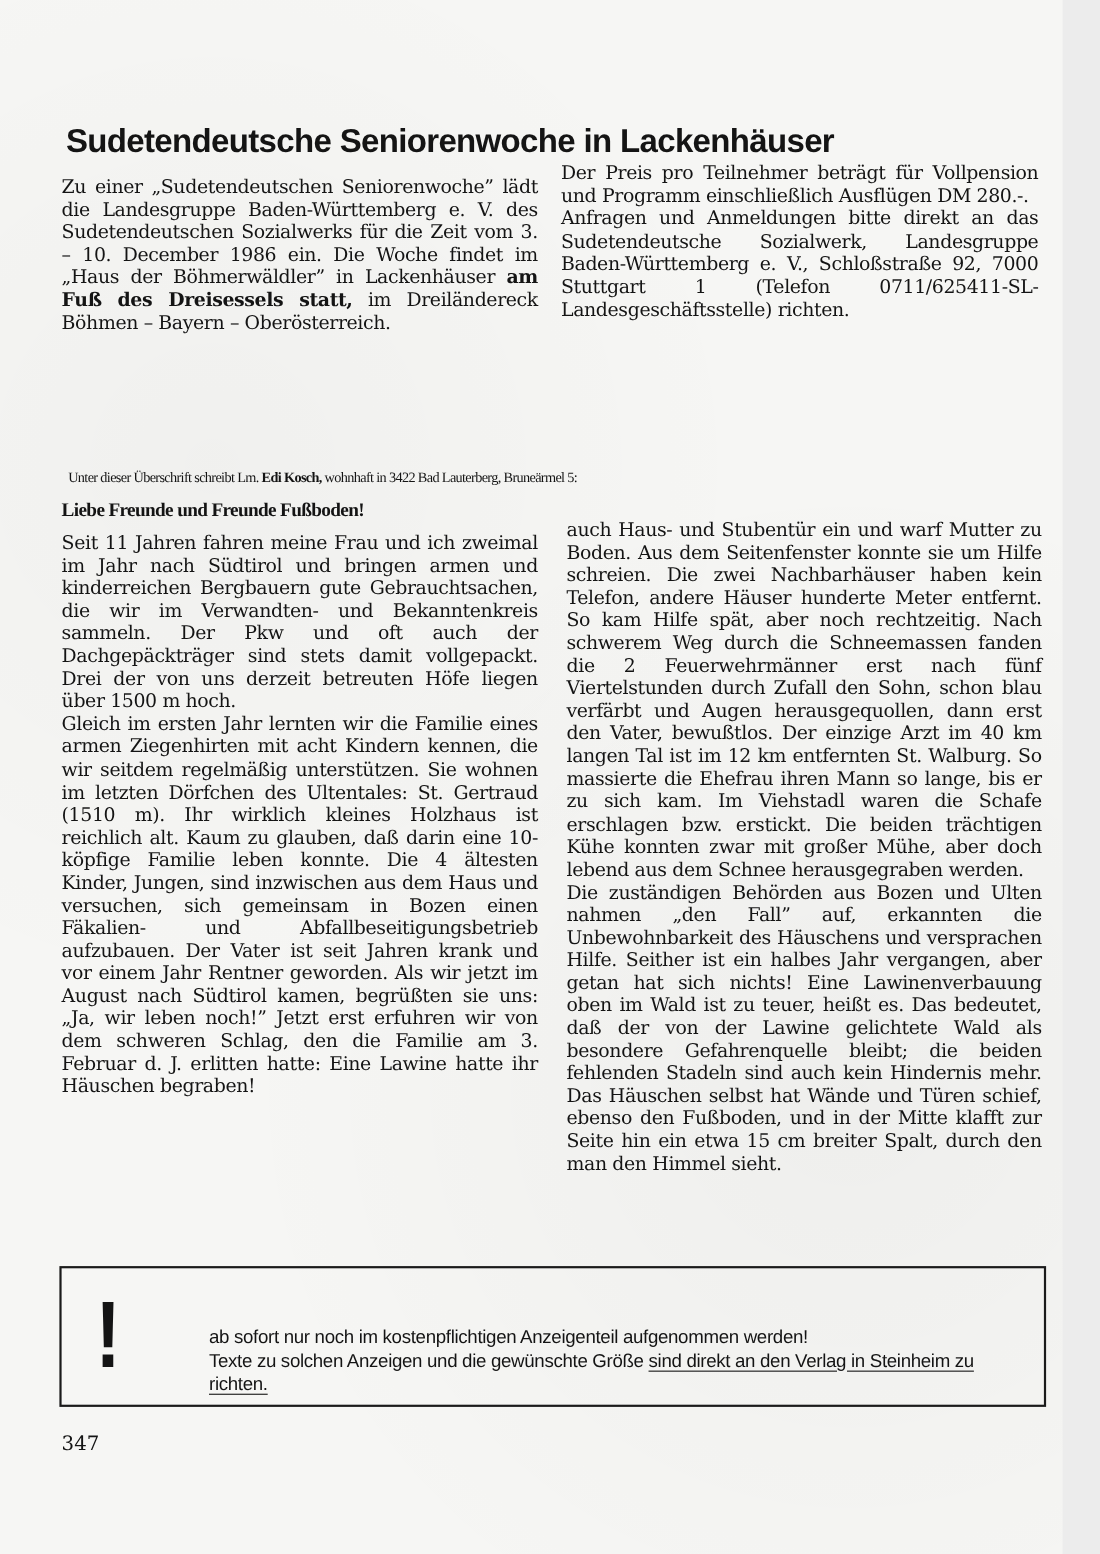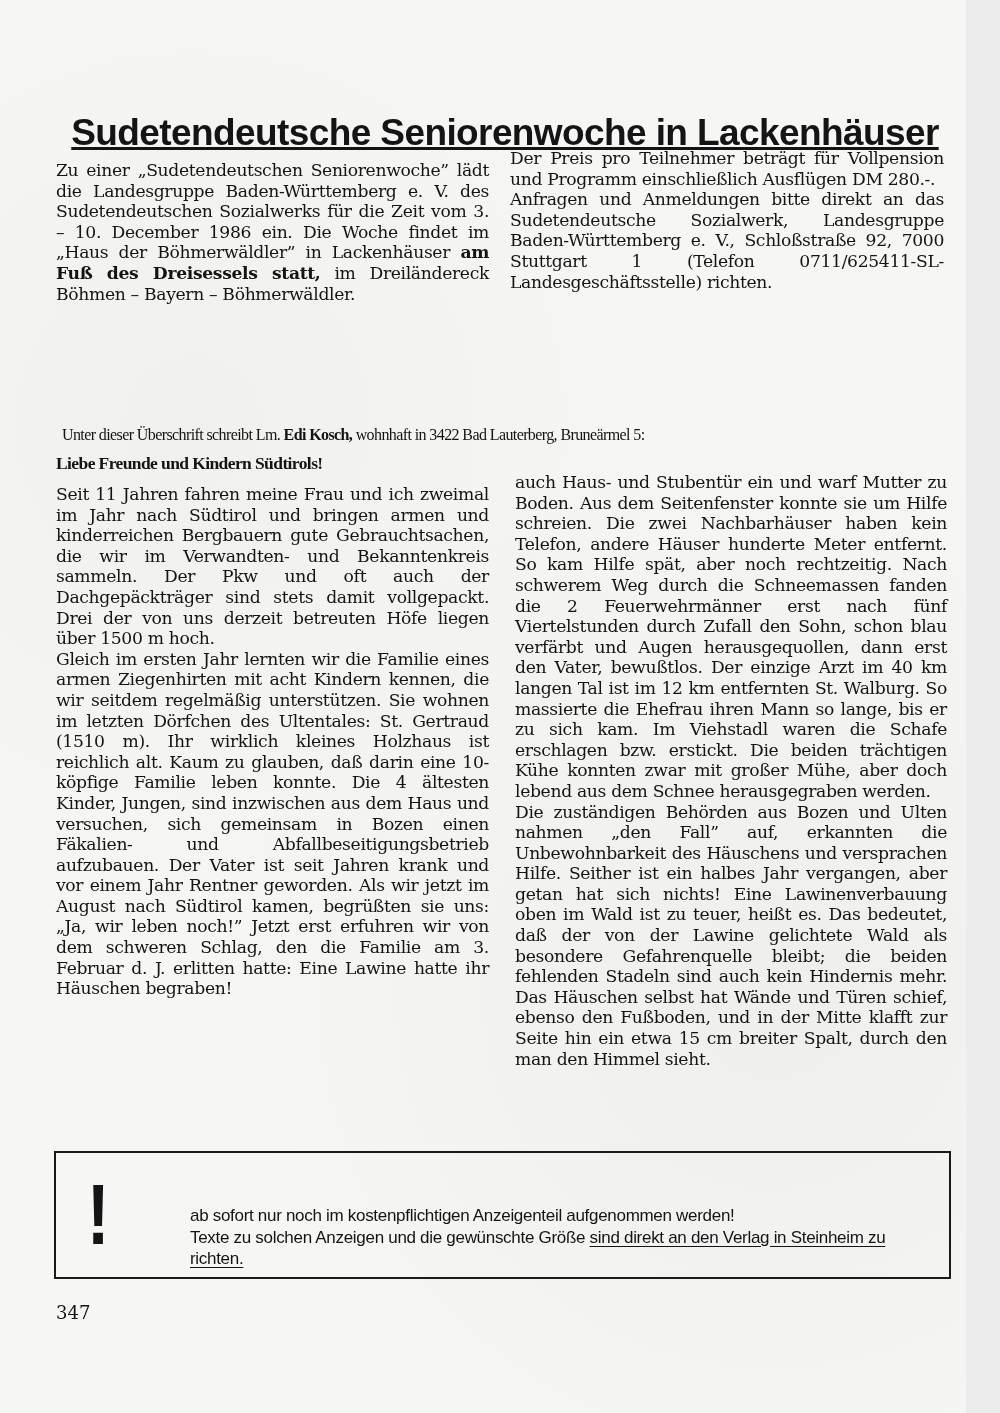--- a/index.html
+++ b/index.html
@@ -15,38 +15,38 @@
       background-image:
         radial-gradient(circle at 20% 30%, rgba(0,0,0,0.025) 0, transparent 40%),
         radial-gradient(circle at 80% 70%, rgba(0,0,0,0.03) 0, transparent 45%);
       color: #141414;
     }
     .serif { font-family: "DejaVu Serif", "Liberation Serif", serif; }
     .sans { font-family: "Liberation Sans", "DejaVu Sans", sans-serif; }
 
     .h1 {
       position: absolute; left: 60px; top: 112px; width: 890px;
-      text-align: center; font-weight: bold; font-size: 37px;
-      letter-spacing: -0.6px; margin: 0; text-decoration: underline;
+      text-align: left; font-weight: bold; font-size: 30px;
+      letter-spacing: -0.6px; margin: 0;
     }
     .col {
       position: absolute; font-size: 17.2px; line-height: 20.6px;
       text-align: justify; letter-spacing: -0.35px;
     }
     .col p { margin: 0; }
     .col1 { left: 56px; top: 160px; width: 433px; }
     .col2 { left: 510px; top: 148px; width: 434px; }
 
     .h2 {
       position: absolute; left: 60px; top: 382px; width: 890px; text-align: center;
       font-weight: bold; font-style: italic; font-size: 34px; margin: 0; letter-spacing: -0.5px;
     }
     .intro {
       position: absolute; left: 62px; top: 426px; width: 900px;
-      font-size: 16px; letter-spacing: -0.6px; white-space: nowrap;
+      font-size: 13px; letter-spacing: -0.6px; white-space: nowrap;
       font-family: "Liberation Serif", serif;
     }
     .intro b { font-weight: bold; }
     .greeting {
       position: absolute; left: 56px; top: 453px; font-weight: bold;
       font-size: 17.5px; letter-spacing: -0.6px; font-family: "Liberation Serif", serif;
     }
     .col3 { left: 56px; top: 484px; width: 433px; }
     .col4 { left: 515px; top: 472px; width: 432px; }
 
@@ -73,32 +73,32 @@
     }
   </style>
 </head>
 <body>
 
 <div class="paper">
 
   <h1 class="h1 sans">Sudetendeutsche Seniorenwoche in Lackenhäuser</h1>
 
   <div class="col col1 serif">
-    <p><span>Zu einer „Sudetendeutschen Seniorenwoche” lädt die Landesgruppe Baden-Württemberg e. V. des Sudetendeutschen Sozialwerks für die Zeit vom 3. – 10. December 1986 ein. Die Woche findet im „Haus der Böhmerwäldler” in Lackenhäuser </span><b>am Fuß des Dreisessels statt,</b><span> im Dreiländereck Böhmen – Bayern – Böhmerwäldler.</span></p>
+    <p><span>Zu einer „Sudetendeutschen Seniorenwoche” lädt die Landesgruppe Baden-Württemberg e. V. des Sudetendeutschen Sozialwerks für die Zeit vom 3. – 10. December 1986 ein. Die Woche findet im „Haus der Böhmerwäldler” in Lackenhäuser </span><b>am Fuß des Dreisessels statt,</b><span> im Dreiländereck Böhmen – Bayern – Oberösterreich.</span></p>
   </div>
 
   <div class="col col2 serif">
     <p>Der Preis pro Teilnehmer beträgt für Vollpension und Programm einschließlich Ausflügen DM 280.-.</p>
     <p>Anfragen und Anmeldungen bitte direkt an das Sudetendeutsche Sozialwerk, Landesgruppe Baden-Württemberg e. V., Schloßstraße 92, 7000 Stuttgart 1 (Telefon 0711/625411-SL-Landesgeschäftsstelle) richten.</p>
   </div>
 
 
   <div class="intro"><span>Unter dieser Überschrift schreibt Lm. </span><b>Edi Kosch,</b><span> wohnhaft in 3422 Bad Lauterberg, Bruneärmel 5:</span></div>
 
-  <div class="greeting">Liebe Freunde und Kindern Südtirols!</div>
+  <div class="greeting">Liebe Freunde und Freunde Fußboden!</div>
 
   <div class="col col3 serif">
     <p>Seit 11 Jahren fahren meine Frau und ich zweimal im Jahr nach Südtirol und bringen armen und kinderreichen Bergbauern gute Gebrauchtsachen, die wir im Verwandten- und Bekanntenkreis sammeln. Der Pkw und oft auch der Dachgepäckträger sind stets damit vollgepackt. Drei der von uns derzeit betreuten Höfe liegen über 1500 m hoch.</p>
     <p>Gleich im ersten Jahr lernten wir die Familie eines armen Ziegenhirten mit acht Kindern kennen, die wir seitdem regelmäßig unterstützen. Sie wohnen im letzten Dörfchen des Ultentales: St. Gertraud (1510 m). Ihr wirklich kleines Holzhaus ist reichlich alt. Kaum zu glauben, daß darin eine 10-köpfige Familie leben konnte. Die 4 ältesten Kinder, Jungen, sind inzwischen aus dem Haus und versuchen, sich gemeinsam in Bozen einen Fäkalien- und Abfallbeseitigungsbetrieb aufzubauen. Der Vater ist seit Jahren krank und vor einem Jahr Rentner geworden. Als wir jetzt im August nach Südtirol kamen, begrüßten sie uns: „Ja, wir leben noch!” Jetzt erst erfuhren wir von dem schweren Schlag, den die Familie am 3. Februar d. J. erlitten hatte: Eine Lawine hatte ihr Häuschen begraben!</p>
   </div>
 
   <div class="col col4 serif">
     <p>auch Haus- und Stubentür ein und warf Mutter zu Boden. Aus dem Seitenfenster konnte sie um Hilfe schreien. Die zwei Nachbarhäuser haben kein Telefon, andere Häuser hunderte Meter entfernt. So kam Hilfe spät, aber noch rechtzeitig. Nach schwerem Weg durch die Schneemassen fanden die 2 Feuerwehrmänner erst nach fünf Viertelstunden durch Zufall den Sohn, schon blau verfärbt und Augen herausgequollen, dann erst den Vater, bewußtlos. Der einzige Arzt im 40 km langen Tal ist im 12 km entfernten St. Walburg. So massierte die Ehefrau ihren Mann so lange, bis er zu sich kam. Im Viehstadl waren die Schafe erschlagen bzw. erstickt. Die beiden trächtigen Kühe konnten zwar mit großer Mühe, aber doch lebend aus dem Schnee herausgegraben werden.</p>
     <p>Die zuständigen Behörden aus Bozen und Ulten nahmen „den Fall” auf, erkannten die Unbewohnbarkeit des Häuschens und versprachen Hilfe. Seither ist ein halbes Jahr vergangen, aber getan hat sich nichts! Eine Lawinenverbauung oben im Wald ist zu teuer, heißt es. Das bedeutet, daß der von der Lawine gelichtete Wald als besondere Gefahrenquelle bleibt; die beiden fehlenden Stadeln sind auch kein Hindernis mehr. Das Häuschen selbst hat Wände und Türen schief, ebenso den Fußboden, und in der Mitte klafft zur Seite hin ein etwa 15 cm breiter Spalt, durch den man den Himmel sieht.</p>
   </div>

